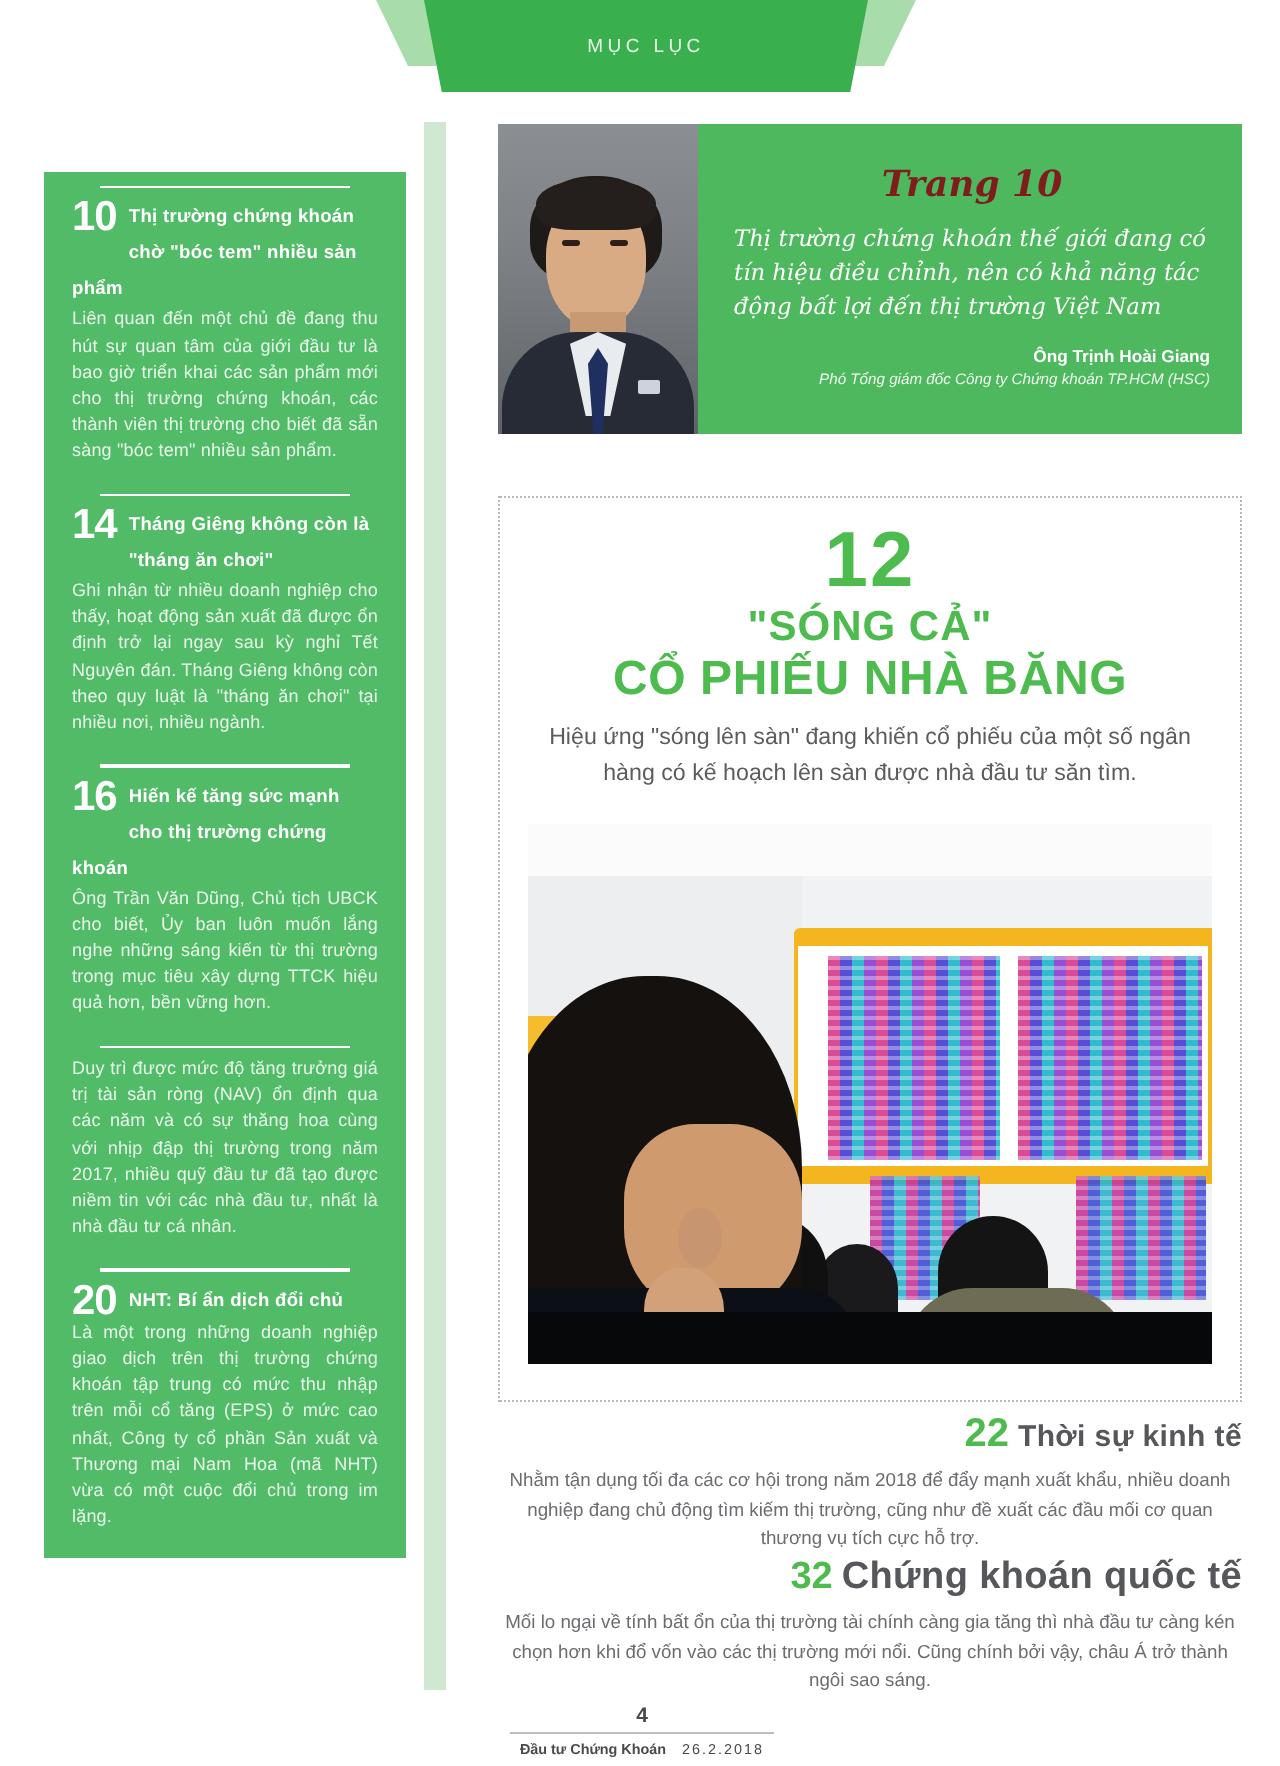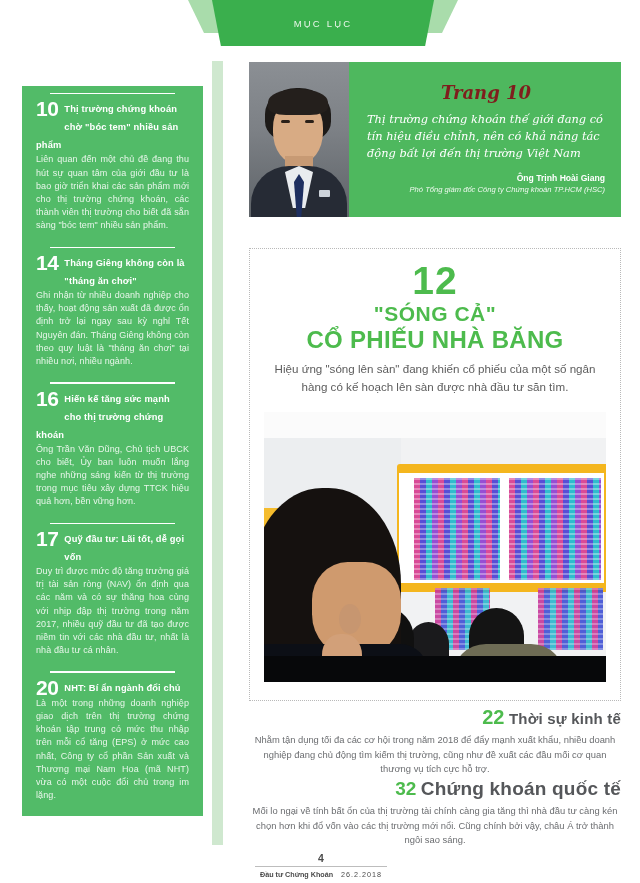--- a/index.html
+++ b/index.html
@@ -459,34 +459,30 @@
       <span class="toc-num">16</span>
       <span class="toc-title">Hiến kế tăng sức mạnh cho thị trường chứng khoán</span>
     </div>
     <div class="toc-desc">Ông Trần Văn Dũng, Chủ tịch UBCK cho biết, Ủy ban luôn muốn lắng nghe những sáng kiến từ thị trường trong mục tiêu xây dựng TTCK hiệu quả hơn, bền vững hơn.</div>
   </div>
 
   <div class="toc-gap"></div>
 
   <div class="toc-item">
     <div class="toc-rule"></div>
-    <div class="toc-head">
-      <span class="toc-num">17</span>
-      <span class="toc-title">Quỹ đầu tư: Lãi tốt, dễ gọi vốn</span>
-    </div>
     <div class="toc-desc">Duy trì được mức độ tăng trưởng giá trị tài sản ròng (NAV) ổn định qua các năm và có sự thăng hoa cùng với nhịp đập thị trường trong năm 2017, nhiều quỹ đầu tư đã tạo được niềm tin với các nhà đầu tư, nhất là nhà đầu tư cá nhân.</div>
   </div>
 
   <div class="toc-gap"></div>
 
   <div class="toc-item">
     <div class="toc-rule"></div>
     <div class="toc-head">
       <span class="toc-num">20</span>
-      <span class="toc-title">NHT: Bí ẩn ngành đổi chủ</span>
+      <span class="toc-title">NHT: Bí ẩn dịch đổi chủ</span>
     </div>
     <div class="toc-desc">Là một trong những doanh nghiệp giao dịch trên thị trường chứng khoán tập trung có mức thu nhập trên mỗi cổ tăng (EPS) ở mức cao nhất, Công ty cổ phần Sản xuất và Thương mại Nam Hoa (mã NHT) vừa có một cuộc đổi chủ trong im lặng.</div>
   </div>
 
 </div>
 
 <div class="left-strip"></div>
 
 <div class="quote-block">
   <div class="portrait">

